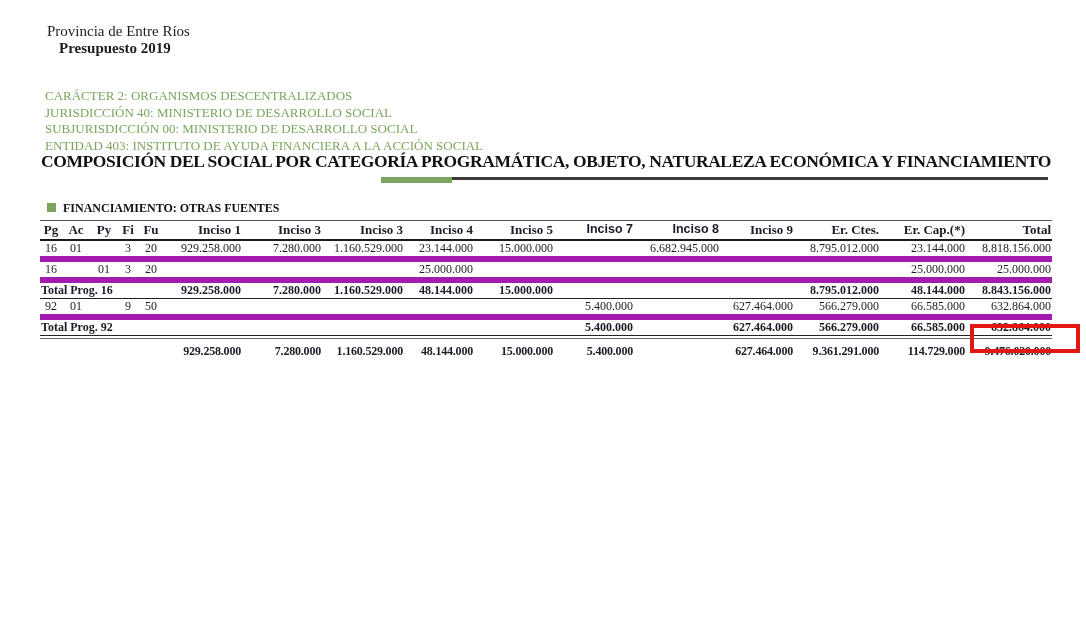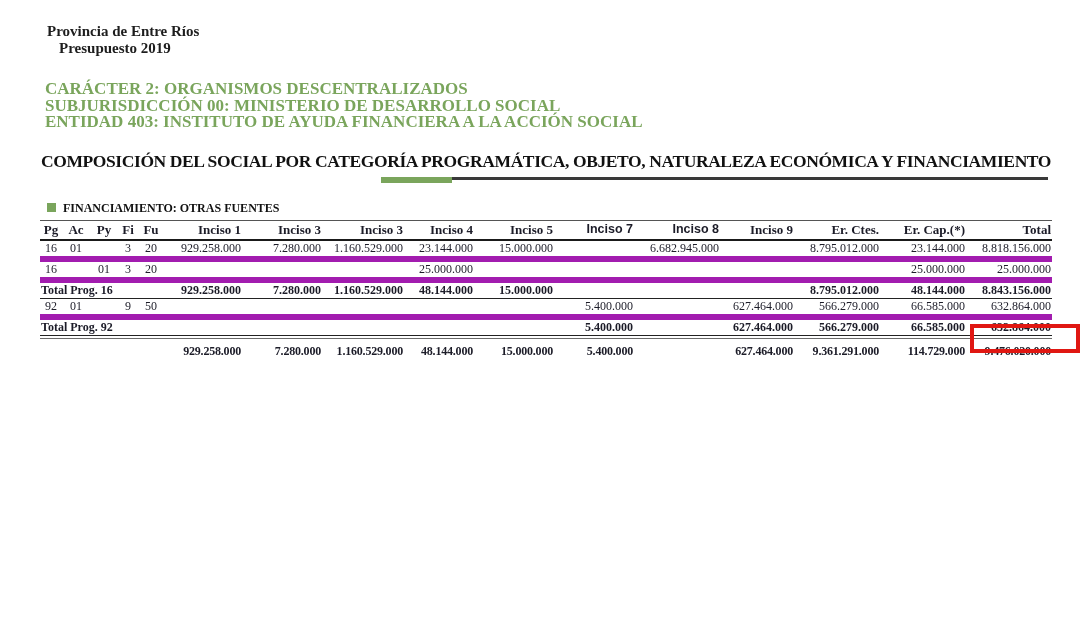--- a/index.html
+++ b/index.html
@@ -3,25 +3,25 @@
 <meta charset="utf-8">
 <style>
   * { margin:0; padding:0; box-sizing:border-box; }
   html,body { background:#fff; }
   #page {
     position:relative; width:1086px; height:634px; background:#ffffff;
     font-family:"Liberation Serif", serif; color:#1c1c28; overflow:hidden;
   }
   
   #doc-header { position:absolute; left:47px; top:23px; font-size:15px; line-height:17px; color:#1d1d1d; }
-  #doc-header .org { font-weight:bold; }
+  #doc-header .org { font-weight:normal; }
   #doc-header .budget { font-weight:bold;margin-left:12px; }
 
   
-  #hierarchy { position:absolute; left:45px; top:81px; font-size:17px; font-weight:bold; line-height:16.5px; color:#7aa55c; }
+  #hierarchy { position:absolute; left:45px; top:88px; font-size:13px; font-weight:normal; line-height:16.5px; color:#7aa55c; }
 
   
   #section-title {
     position:absolute; left:40px; top:151px; width:1012px; text-align:center;
     font-size:17.5px; font-weight:bold; letter-spacing:-0.4px; color:#111;
     white-space:nowrap;
   }
   #title-underline-green { position:absolute; left:381px; top:177px; width:71px; height:6px; background:#7aa55c; }
   #title-underline-dark  { position:absolute; left:452px; top:177px; width:596px; height:2.5px; background:#3a3a3a; }
 
@@ -56,20 +56,21 @@
 
 <div id="page">
 
   <div id="doc-header">
     <div class="org">Provincia de Entre Ríos</div>
     <div class="budget">Presupuesto 2019</div>
   </div>
 
   <div id="hierarchy">
     <div>CARÁCTER 2: ORGANISMOS DESCENTRALIZADOS</div>
+    <div>JURISDICCIÓN 40: MINISTERIO DE DESARROLLO SOCIAL</div>
     <div>SUBJURISDICCIÓN 00: MINISTERIO DE DESARROLLO SOCIAL</div>
     <div>ENTIDAD 403: INSTITUTO DE AYUDA FINANCIERA A LA ACCIÓN SOCIAL</div>
   </div>
 
   <div id="section-title">COMPOSICIÓN DEL SOCIAL POR CATEGORÍA PROGRAMÁTICA, OBJETO, NATURALEZA ECONÓMICA Y FINANCIAMIENTO</div>
   <div id="title-underline-green"></div>
   <div id="title-underline-dark"></div>
 
   <div id="financing">
     <span class="bullet"></span><span>FINANCIAMIENTO: OTRAS FUENTES</span>

